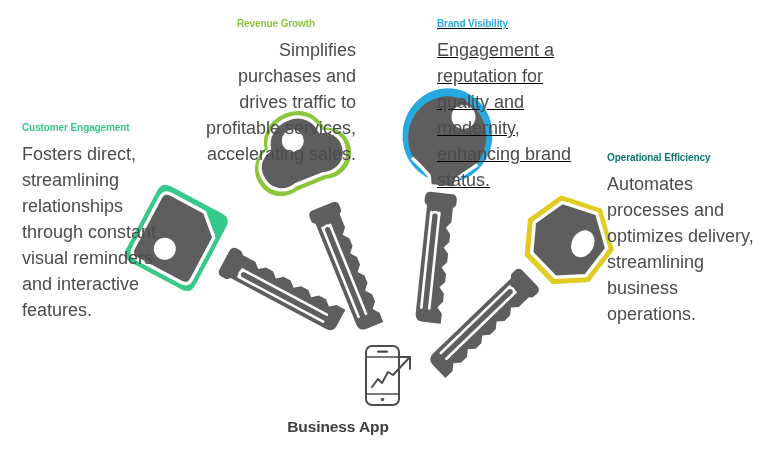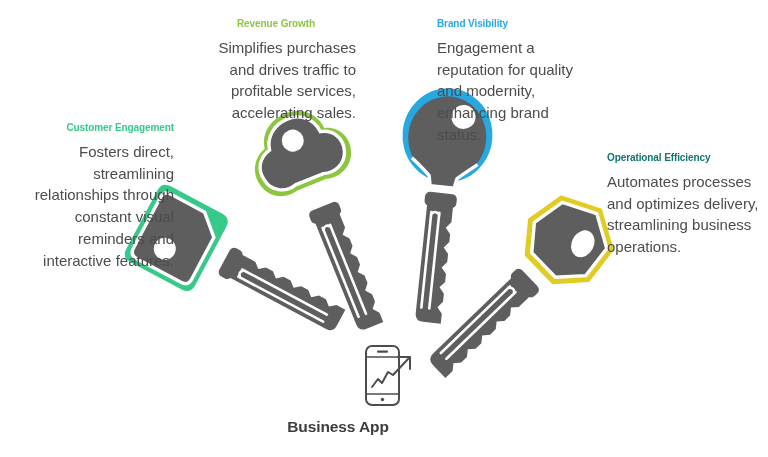--- a/index.html
+++ b/index.html
@@ -26,34 +26,34 @@
   }
   .block h3 {
     margin: 0 0 7px 0;
     font-size: 10px;
     font-weight: bold;
     letter-spacing: -0.1px;
     line-height: 1.18;
   }
   .block p {
     margin: 0;
-    font-size: 15px;
+    font-size: 18px;
     line-height: 1.45;
     color: #4c4c4c;
   }
 
-  .block.align-right   { text-align: right; }
+  .block.align-right   { }
   .block.align-left    { text-align: left; }
 
   
   #blk-revenue   { left: 196px;  top: 18px;  width: 160px; }
   #blk-revenue h3 { text-align: center; }
   #blk-revenue p  { text-align: right; }
 
-  #blk-brand     { left: 437px;  top: 18px;  width: 160px; }
+  #blk-brand     { left: 437px;  top: 18px;  width: 160px; text-decoration: underline; }
 
   #blk-customer  { left: 22px;   top: 122px; width: 152px; }
 
   #blk-operational { left: 607px; top: 152px; width: 152px; }
 
   #label-business-app {
     position: absolute;
     left: 0;
     top: 418px;
     width: 676px;

